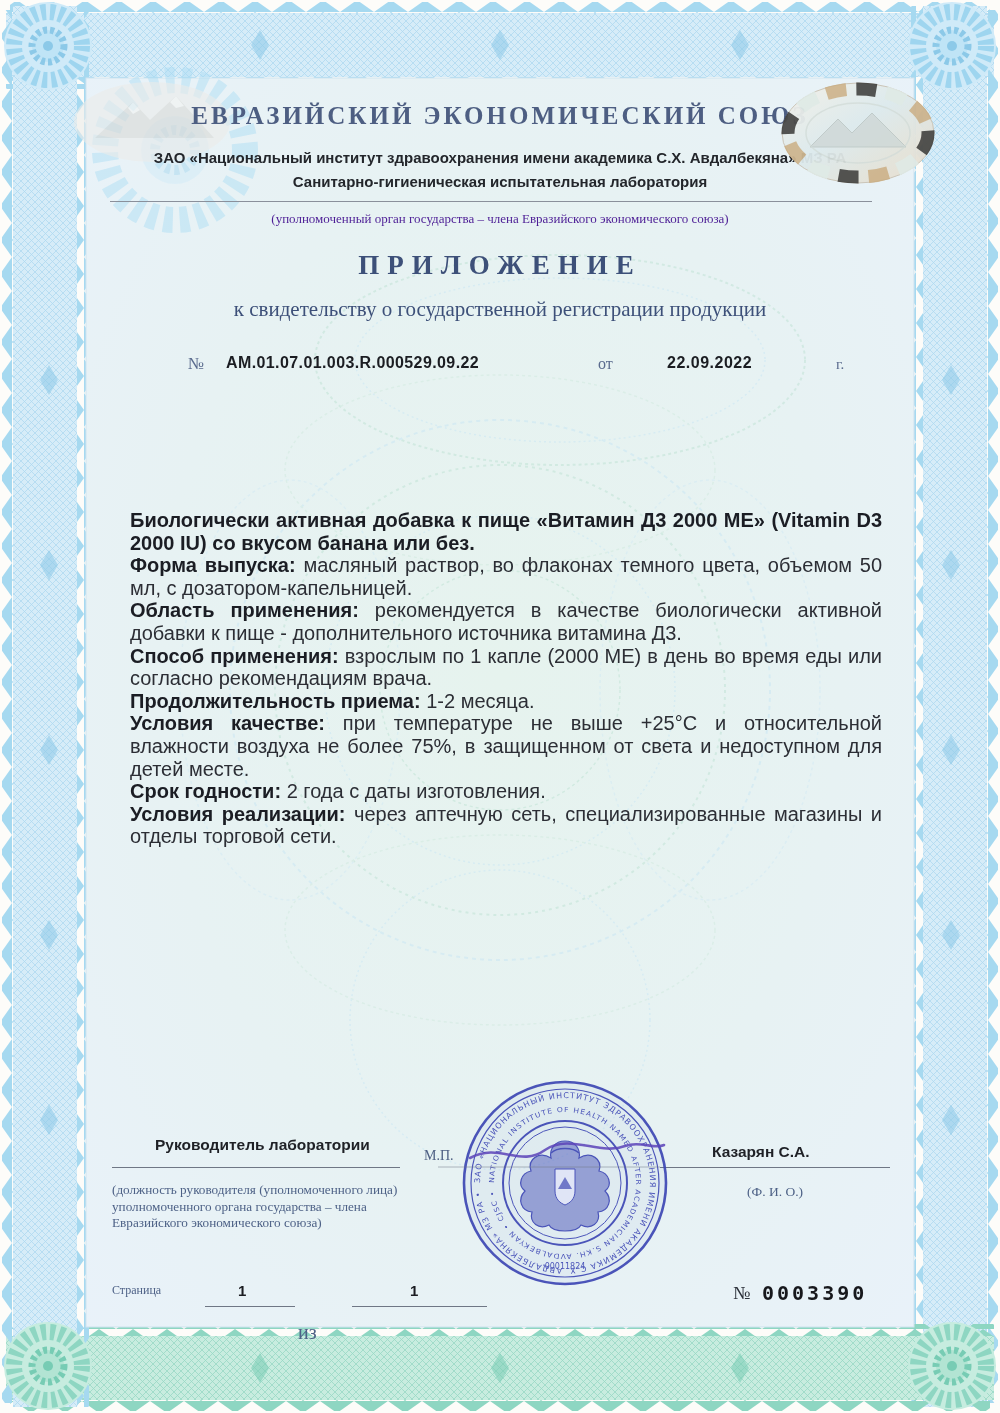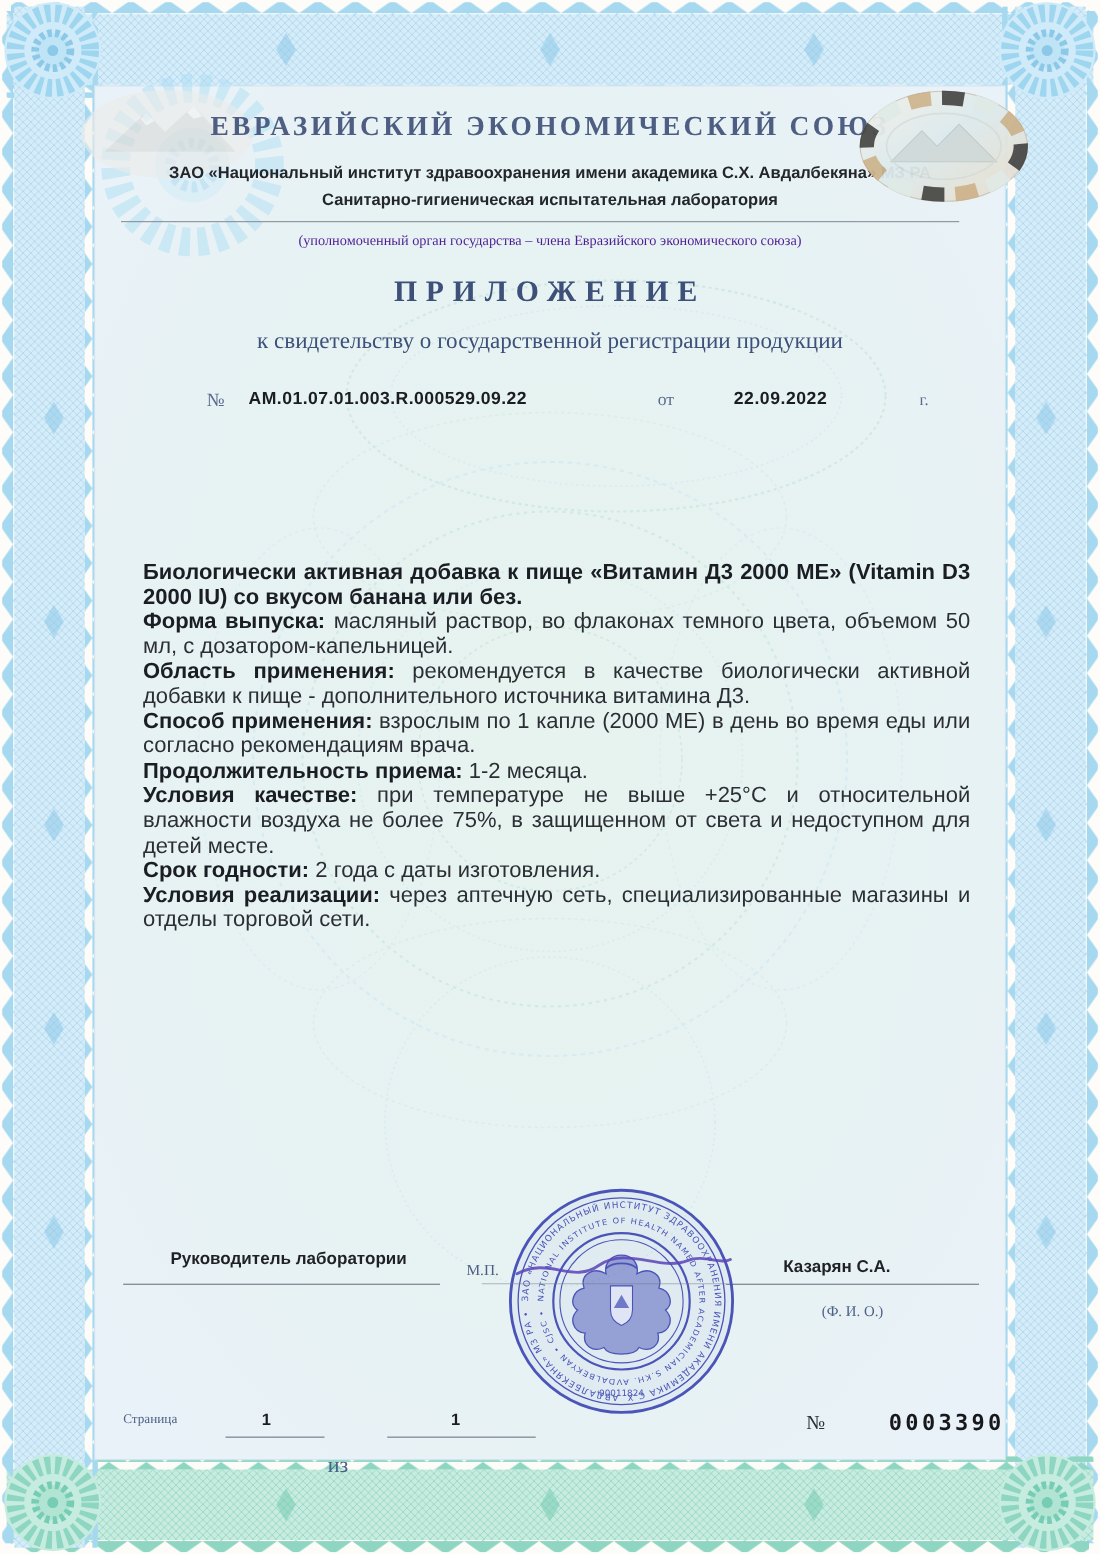--- a/index.html
+++ b/index.html
@@ -36,21 +36,21 @@
              font-size:13.2px;line-height:16.5px;color:#4d6186;}
   .name-note{top:1184px;left:700px;width:150px;text-align:center;
              font-family:"Liberation Serif",serif;font-size:13.5px;color:#4d6186;}
   .page-label{top:1283px;left:112px;font-family:"Liberation Serif",serif;font-size:12px;color:#4d6186;}
   .pg-line1{top:1306px;left:205px;width:90px;height:1px;background:#6f7785;}
   .pg-line2{top:1306px;left:352px;width:135px;height:1px;background:#6f7785;}
   .pg-cur{top:1282px;left:238px;font-weight:700;font-size:15px;color:#1b1d22;}
   .pg-of{top:1285px;left:298px;font-family:"Liberation Serif",serif;font-size:20px;color:#4d6186;margin-top:36px;}
   .pg-tot{top:1282px;left:410px;font-weight:700;font-size:15px;color:#1b1d22;}
   .serial-label{top:1283px;left:733px;font-family:"Liberation Serif",serif;font-size:18px;color:#2a2f38;}
-  .serial-value{top:1281px;left:808px;font-family:"DejaVu Sans Mono",monospace;font-weight:700;
+  .serial-value{top:1281px;left:762px;font-family:"DejaVu Sans Mono",monospace;font-weight:700;
                 font-size:20px;letter-spacing:3px;color:#17181c;}
 </style>
 </head>
 <body>
 
 <div class="page">
 
   <svg class="layer" width="1000" height="1413" viewBox="0 0 1000 1413" aria-hidden="true">
     <defs>
       <pattern id="lace" width="7" height="7" patternUnits="userSpaceOnUse">
@@ -219,20 +219,21 @@
       <p><b>Срок годности:</b><span> 2 года с даты изготовления.</span></p>
 
       <p><b>Условия реализации:</b><span> через аптечную сеть, специализированные магазины и отделы торговой сети.</span></p>
     </div>
 
   <div class="abs role-label">Руководитель лаборатории</div>
   <div class="abs seal-mark">М.П.</div>
   <div class="abs name-value">Казарян С.А.</div>
   <div class="abs sig-line left"></div>
   <div class="abs sig-line right"></div>
+  <div class="abs role-note">(должность руководителя (уполномоченного лица) уполномоченного органа государства – члена Евразийского экономического союза)</div>
   <div class="abs name-note">(Ф. И. О.)</div>
 
   <span class="abs page-label">Страница</span>
   <span class="abs pg-cur">1</span>
   <div class="abs pg-line1"></div>
   <span class="abs pg-of">из</span>
   <span class="abs pg-tot">1</span>
   <div class="abs pg-line2"></div>
   <span class="abs serial-label">№</span>
   <span class="abs serial-value">0003390</span>

